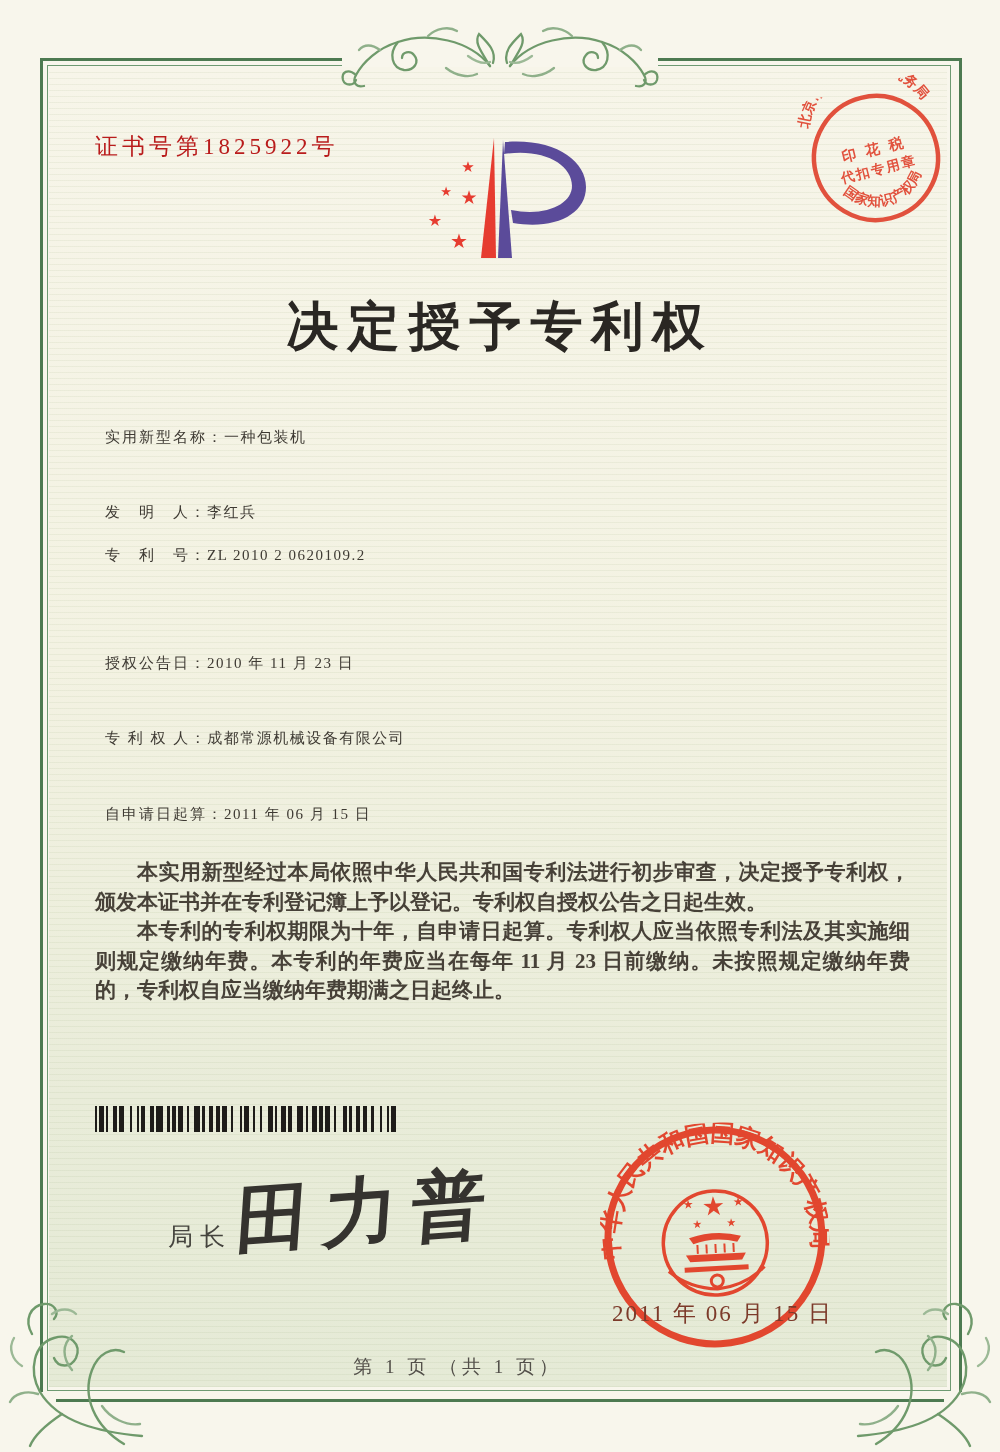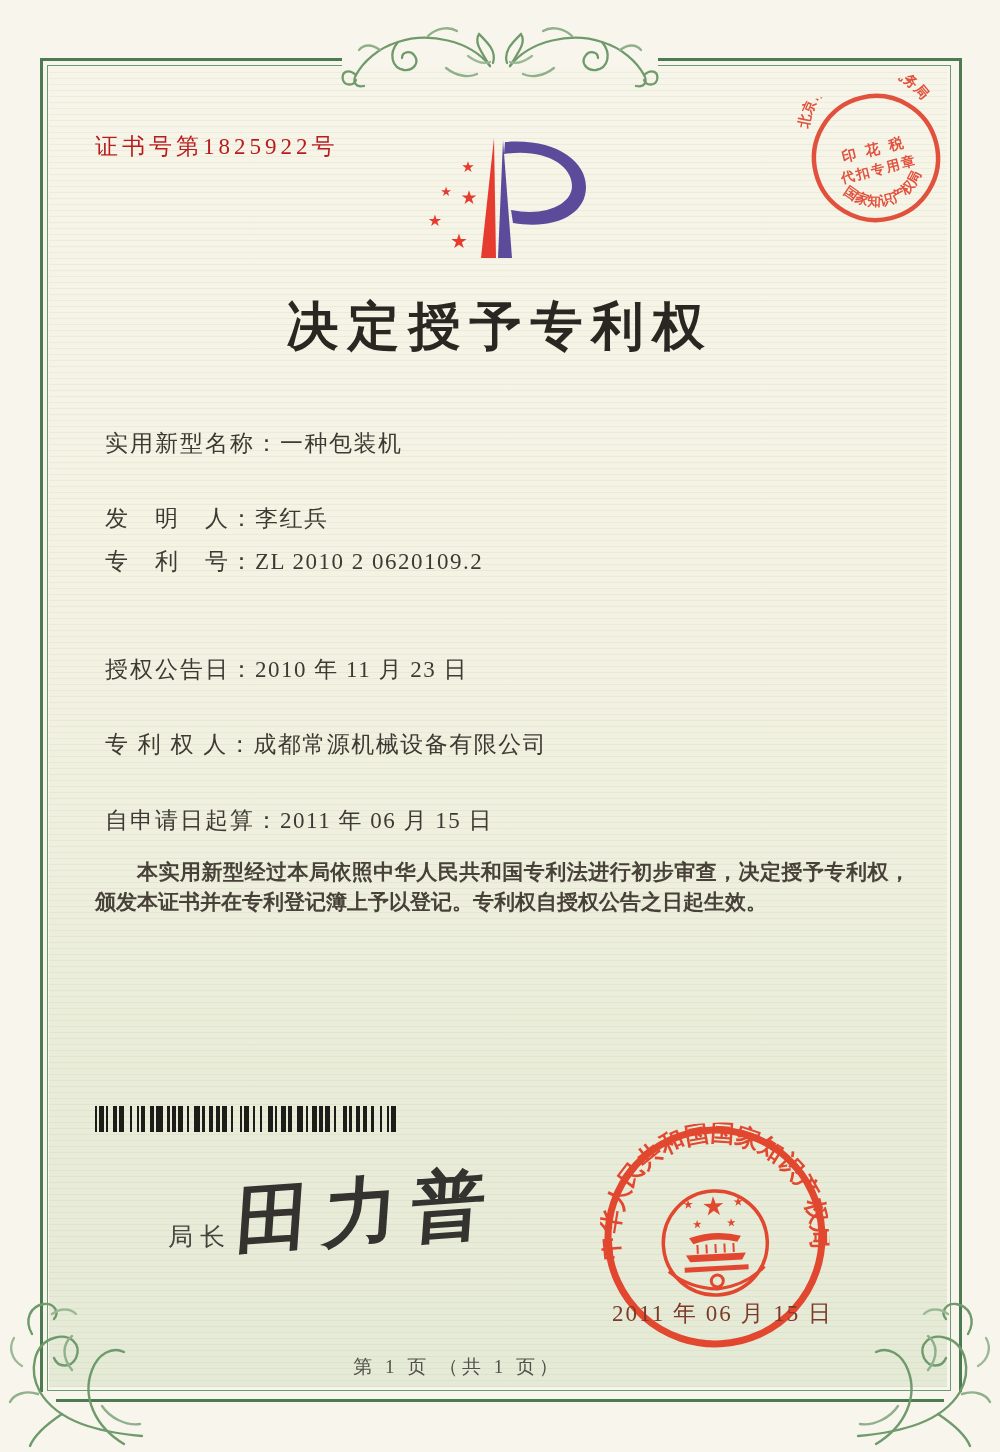--- a/index.html
+++ b/index.html
@@ -25,21 +25,21 @@
       linear-gradient(180deg, #f7f5e9 0%, #f3f2e2 45%, #e9ecd9 78%, #e5ead6 100%);
   }
   
   .cert-no{
     left:95px;top:131px;font-size:23px;letter-spacing:4px;color:#b91c1c;
   }
   .title{
     left:0;top:292px;width:1000px;text-align:center;
     font-size:52px;font-weight:bold;letter-spacing:9px;color:#2a2723;
   }
-  .field-row{left:105px;font-size:23px;color:#3e3a33;letter-spacing:1.5px;white-space:nowrap;}
+  .field-row{left:105px;font-size:15px;color:#3e3a33;letter-spacing:1.5px;white-space:nowrap;}
   .field-row .lbl{letter-spacing:2px;}
   .body-text{
     left:95px;top:858px;width:815px;font-size:21px;line-height:29.6px;
     color:#474138;text-align:justify;
   }
   .body-text p{margin:0;text-indent:2em;font-weight:bold;}
   .barcode{
     left:95px;top:1106px;width:330px;height:26px;overflow:hidden;white-space:nowrap;
   }
   .sig-label{
@@ -172,20 +172,21 @@
   </div>
   <div class="abs field-row" style="top:729px">
     <span class="lbl">专 利 权 人：</span><span>成都常源机械设备有限公司</span>
   </div>
   <div class="abs field-row" style="top:805px">
     <span class="lbl">自申请日起算：</span><span>2011 年 06 月 15 日</span>
   </div>
 
   <div class="abs body-text">
     <p>本实用新型经过本局依照中华人民共和国专利法进行初步审查，决定授予专利权，颁发本证书并在专利登记簿上予以登记。专利权自授权公告之日起生效。</p>
+    <p>本专利的专利权期限为十年，自申请日起算。专利权人应当依照专利法及其实施细则规定缴纳年费。本专利的年费应当在每年 11 月 23 日前缴纳。未按照规定缴纳年费的，专利权自应当缴纳年费期满之日起终止。</p>
   </div>
 
   <div class="abs barcode"><span style="display:inline-block;height:26px;vertical-align:top;width:2.2px;background:#1e1c19"></span><span style="display:inline-block;height:26px;vertical-align:top;width:2.2px;background:transparent"></span><span style="display:inline-block;height:26px;vertical-align:top;width:4.4px;background:#1e1c19"></span><span style="display:inline-block;height:26px;vertical-align:top;width:2.2px;background:transparent"></span><span style="display:inline-block;height:26px;vertical-align:top;width:2.2px;background:#1e1c19"></span><span style="display:inline-block;height:26px;vertical-align:top;width:4.4px;background:transparent"></span><span style="display:inline-block;height:26px;vertical-align:top;width:4.4px;background:#1e1c19"></span><span style="display:inline-block;height:26px;vertical-align:top;width:2.2px;background:transparent"></span><span style="display:inline-block;height:26px;vertical-align:top;width:4.4px;background:#1e1c19"></span><span style="display:inline-block;height:26px;vertical-align:top;width:6.6000000000000005px;background:transparent"></span><span style="display:inline-block;height:26px;vertical-align:top;width:2.2px;background:#1e1c19"></span><span style="display:inline-block;height:26px;vertical-align:top;width:4.4px;background:transparent"></span><span style="display:inline-block;height:26px;vertical-align:top;width:2.2px;background:#1e1c19"></span><span style="display:inline-block;height:26px;vertical-align:top;width:2.2px;background:transparent"></span><span style="display:inline-block;height:26px;vertical-align:top;width:4.4px;background:#1e1c19"></span><span style="display:inline-block;height:26px;vertical-align:top;width:4.4px;background:transparent"></span><span style="display:inline-block;height:26px;vertical-align:top;width:4.4px;background:#1e1c19"></span><span style="display:inline-block;height:26px;vertical-align:top;width:2.2px;background:transparent"></span><span style="display:inline-block;height:26px;vertical-align:top;width:6.6000000000000005px;background:#1e1c19"></span><span style="display:inline-block;height:26px;vertical-align:top;width:4.4px;background:transparent"></span><span style="display:inline-block;height:26px;vertical-align:top;width:2.2px;background:#1e1c19"></span><span style="display:inline-block;height:26px;vertical-align:top;width:2.2px;background:transparent"></span><span style="display:inline-block;height:26px;vertical-align:top;width:4.4px;background:#1e1c19"></span><span style="display:inline-block;height:26px;vertical-align:top;width:2.2px;background:transparent"></span><span style="display:inline-block;height:26px;vertical-align:top;width:4.4px;background:#1e1c19"></span><span style="display:inline-block;height:26px;vertical-align:top;width:4.4px;background:transparent"></span><span style="display:inline-block;height:26px;vertical-align:top;width:2.2px;background:#1e1c19"></span><span style="display:inline-block;height:26px;vertical-align:top;width:4.4px;background:transparent"></span><span style="display:inline-block;height:26px;vertical-align:top;width:6.6000000000000005px;background:#1e1c19"></span><span style="display:inline-block;height:26px;vertical-align:top;width:2.2px;background:transparent"></span><span style="display:inline-block;height:26px;vertical-align:top;width:2.2px;background:#1e1c19"></span><span style="display:inline-block;height:26px;vertical-align:top;width:4.4px;background:transparent"></span><span style="display:inline-block;height:26px;vertical-align:top;width:4.4px;background:#1e1c19"></span><span style="display:inline-block;height:26px;vertical-align:top;width:2.2px;background:transparent"></span><span style="display:inline-block;height:26px;vertical-align:top;width:4.4px;background:#1e1c19"></span><span style="display:inline-block;height:26px;vertical-align:top;width:2.2px;background:transparent"></span><span style="display:inline-block;height:26px;vertical-align:top;width:4.4px;background:#1e1c19"></span><span style="display:inline-block;height:26px;vertical-align:top;width:4.4px;background:transparent"></span><span style="display:inline-block;height:26px;vertical-align:top;width:2.2px;background:#1e1c19"></span><span style="display:inline-block;height:26px;vertical-align:top;width:6.6000000000000005px;background:transparent"></span><span style="display:inline-block;height:26px;vertical-align:top;width:2.2px;background:#1e1c19"></span><span style="display:inline-block;height:26px;vertical-align:top;width:2.2px;background:transparent"></span><span style="display:inline-block;height:26px;vertical-align:top;width:4.4px;background:#1e1c19"></span><span style="display:inline-block;height:26px;vertical-align:top;width:4.4px;background:transparent"></span><span style="display:inline-block;height:26px;vertical-align:top;width:2.2px;background:#1e1c19"></span><span style="display:inline-block;height:26px;vertical-align:top;width:4.4px;background:transparent"></span><span style="display:inline-block;height:26px;vertical-align:top;width:2.2px;background:#1e1c19"></span><span style="display:inline-block;height:26px;vertical-align:top;width:6.6000000000000005px;background:transparent"></span><span style="display:inline-block;height:26px;vertical-align:top;width:4.4px;background:#1e1c19"></span><span style="display:inline-block;height:26px;vertical-align:top;width:2.2px;background:transparent"></span><span style="display:inline-block;height:26px;vertical-align:top;width:2.2px;background:#1e1c19"></span><span style="display:inline-block;height:26px;vertical-align:top;width:4.4px;background:transparent"></span><span style="display:inline-block;height:26px;vertical-align:top;width:4.4px;background:#1e1c19"></span><span style="display:inline-block;height:26px;vertical-align:top;width:2.2px;background:transparent"></span><span style="display:inline-block;height:26px;vertical-align:top;width:4.4px;background:#1e1c19"></span><span style="display:inline-block;height:26px;vertical-align:top;width:4.4px;background:transparent"></span><span style="display:inline-block;height:26px;vertical-align:top;width:6.6000000000000005px;background:#1e1c19"></span><span style="display:inline-block;height:26px;vertical-align:top;width:2.2px;background:transparent"></span><span style="display:inline-block;height:26px;vertical-align:top;width:2.2px;background:#1e1c19"></span><span style="display:inline-block;height:26px;vertical-align:top;width:4.4px;background:transparent"></span><span style="display:inline-block;height:26px;vertical-align:top;width:4.4px;background:#1e1c19"></span><span style="display:inline-block;height:26px;vertical-align:top;width:2.2px;background:transparent"></span><span style="display:inline-block;height:26px;vertical-align:top;width:4.4px;background:#1e1c19"></span><span style="display:inline-block;height:26px;vertical-align:top;width:2.2px;background:transparent"></span><span style="display:inline-block;height:26px;vertical-align:top;width:4.4px;background:#1e1c19"></span><span style="display:inline-block;height:26px;vertical-align:top;width:4.4px;background:transparent"></span><span style="display:inline-block;height:26px;vertical-align:top;width:2.2px;background:#1e1c19"></span><span style="display:inline-block;height:26px;vertical-align:top;width:6.6000000000000005px;background:transparent"></span><span style="display:inline-block;height:26px;vertical-align:top;width:4.4px;background:#1e1c19"></span><span style="display:inline-block;height:26px;vertical-align:top;width:2.2px;background:transparent"></span><span style="display:inline-block;height:26px;vertical-align:top;width:2.2px;background:#1e1c19"></span><span style="display:inline-block;height:26px;vertical-align:top;width:4.4px;background:transparent"></span><span style="display:inline-block;height:26px;vertical-align:top;width:4.4px;background:#1e1c19"></span><span style="display:inline-block;height:26px;vertical-align:top;width:2.2px;background:transparent"></span><span style="display:inline-block;height:26px;vertical-align:top;width:4.4px;background:#1e1c19"></span><span style="display:inline-block;height:26px;vertical-align:top;width:4.4px;background:transparent"></span><span style="display:inline-block;height:26px;vertical-align:top;width:2.2px;background:#1e1c19"></span><span style="display:inline-block;height:26px;vertical-align:top;width:6.6000000000000005px;background:transparent"></span><span style="display:inline-block;height:26px;vertical-align:top;width:2.2px;background:#1e1c19"></span><span style="display:inline-block;height:26px;vertical-align:top;width:4.4px;background:transparent"></span><span style="display:inline-block;height:26px;vertical-align:top;width:2.2px;background:#1e1c19"></span><span style="display:inline-block;height:26px;vertical-align:top;width:2.2px;background:transparent"></span><span style="display:inline-block;height:26px;vertical-align:top;width:4.4px;background:#1e1c19"></span><span style="display:inline-block;height:26px;vertical-align:top;width:4.4px;background:transparent"></span></div>
 
   <div class="abs sig-label">局长</div>
   <div class="abs sig-name">田力普</div>
 
   <svg class="abs gov-seal" viewBox="0 0 228 228">
     <defs>
       <path id="sealArc" d="M24.5,152.5 A97,97 0 1 1 203.5,152.5"></path>

